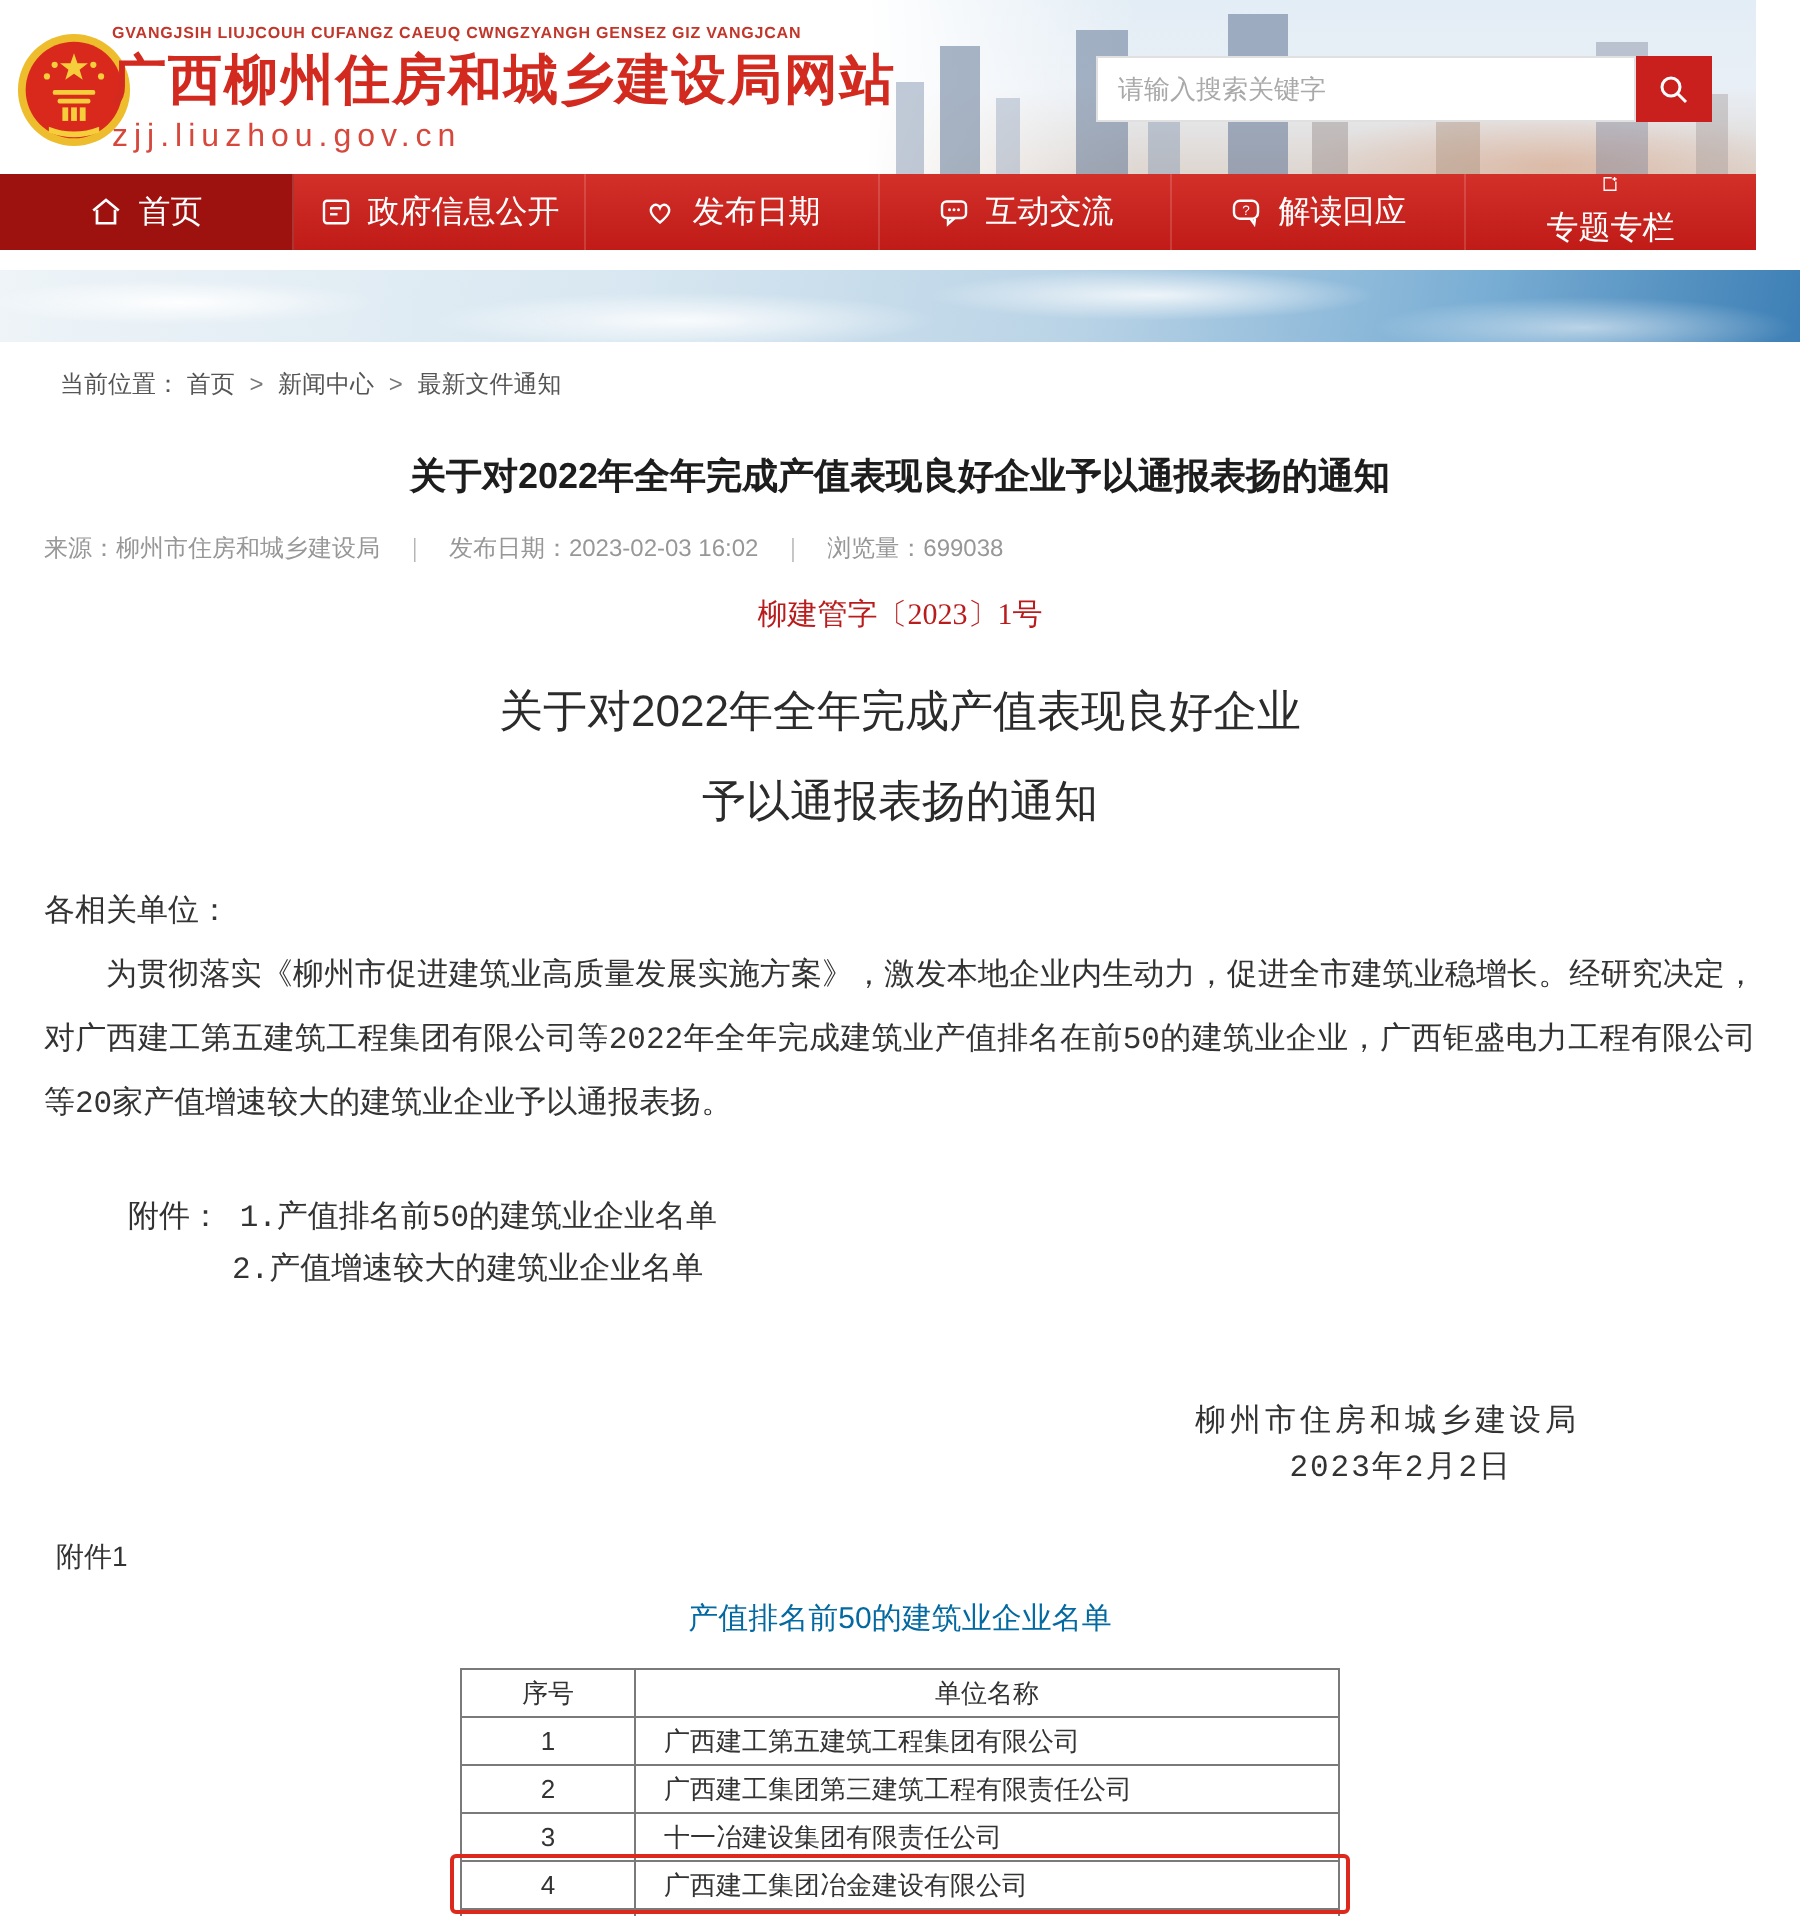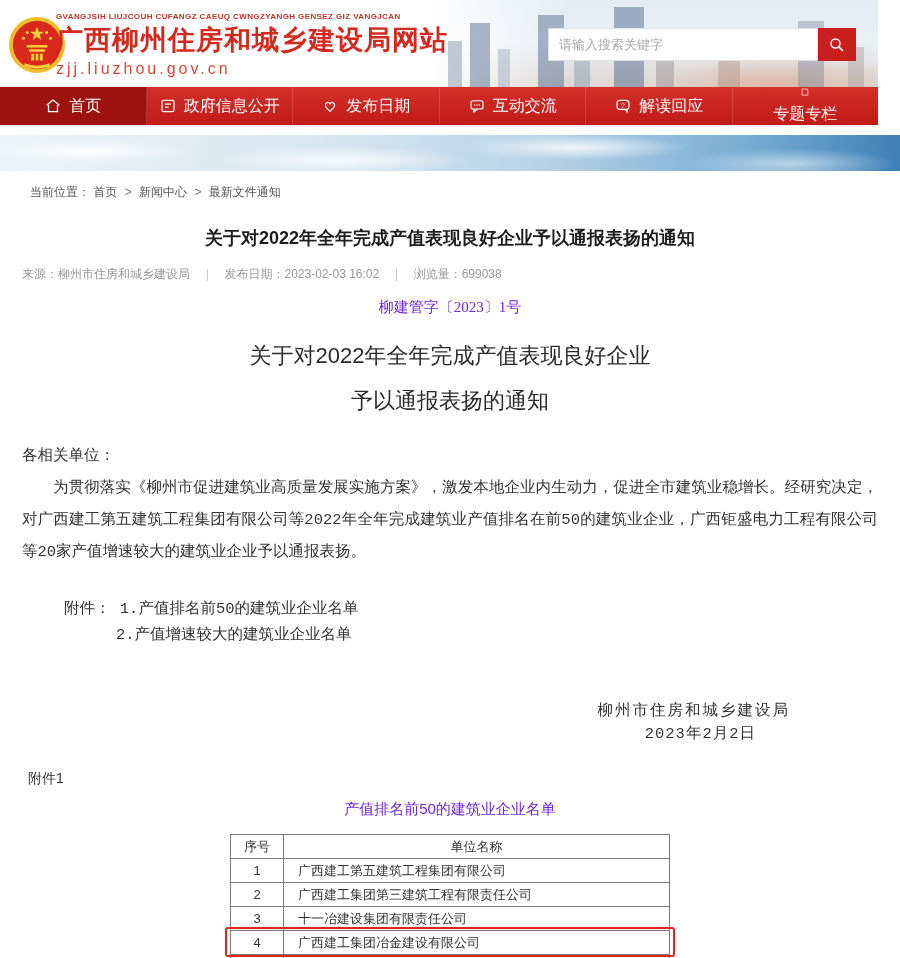--- a/index.html
+++ b/index.html
@@ -56,44 +56,44 @@
 
   
   .content { width:900px; padding:0 22px; }
   .breadcrumb { margin-top:13px; padding-left:8px; font-size:12px; color:#555; }
   .breadcrumb a { color:#555; text-decoration:none; cursor:pointer; }
   .crumb-sep { margin:0 4px; color:#777; }
 
   .article-title { margin-top:25px; text-align:center; font-size:18px; font-weight:bold; color:#1d1d1d; }
   .article-meta { margin-top:16px; text-align:left; font-size:12px; color:#979797; }
   .meta-div { margin:0 8px; color:#b5b5b5; }
-  .doc-number { margin-top:15px; text-align:center; font-size:15px; color:#6d28d9;
+  .doc-number { margin-top:15px; text-align:center; font-size:15px; color:#b91c1c;
     font-family:"Liberation Serif","DejaVu Serif",serif; }
   .doc-heading { margin-top:16px; text-align:center; font-size:22px; color:#2b2b2b; line-height:45px; font-weight:500; }
 
   .doc-body { font-family:Liberation Mono, monospace; font-size:15.5px; color:#333; }
   .salutation { margin-top:22px; }
   .paragraph { margin-top:6px; line-height:32px; text-indent:2em; text-align:justify; }
   .attachments { margin-top:28px; padding-left:42px; line-height:26px; }
   .attach-row { display:flex; }
   .attach-label { white-space:pre; }
   .attach-indent { padding-left:52px; }
   .signature { margin-top:52px; text-align:right; }
   .sig-org { padding-right:88px; letter-spacing:2px; }
   .sig-date { padding-right:122px; letter-spacing:1px; margin-top:2px; }
 
   .appendix-label { margin-top:26px; padding-left:6px; font-size:14px; color:#333;
     font-family:"Liberation Sans","DejaVu Sans",sans-serif; }
-  .table-title { margin-top:12px; text-align:center; font-size:15px; color:#6d28d9; }
+  .table-title { margin-top:12px; text-align:center; font-size:15px; color:#0369a1; }
 
   .table-wrap { position:relative; width:440px; margin:15px auto 0; }
   table.ranking { width:100%; border-collapse:collapse; table-layout:fixed; }
   .ranking th, .ranking td { border:1px solid #7a7a7a; height:24px; font-size:13px;
     color:#333; font-weight:normal; padding:0; }
-  .ranking .col-no { width:53px; text-align:center; }
+  .ranking .col-no { width:87px; text-align:center; }
   .ranking .col-name { text-align:left; padding-left:14px; }
   .ranking th.col-name { text-align:center; padding-left:0; }
   .highlight-box { position:absolute; left:-5px; top:93px; width:calc(100% + 10px); height:30px;
     border:2px solid #dd291d; border-radius:3px; pointer-events:none; }
 </style>
 </head>
 <body>
 
 <div class="header">
   <div class="header-photo">

